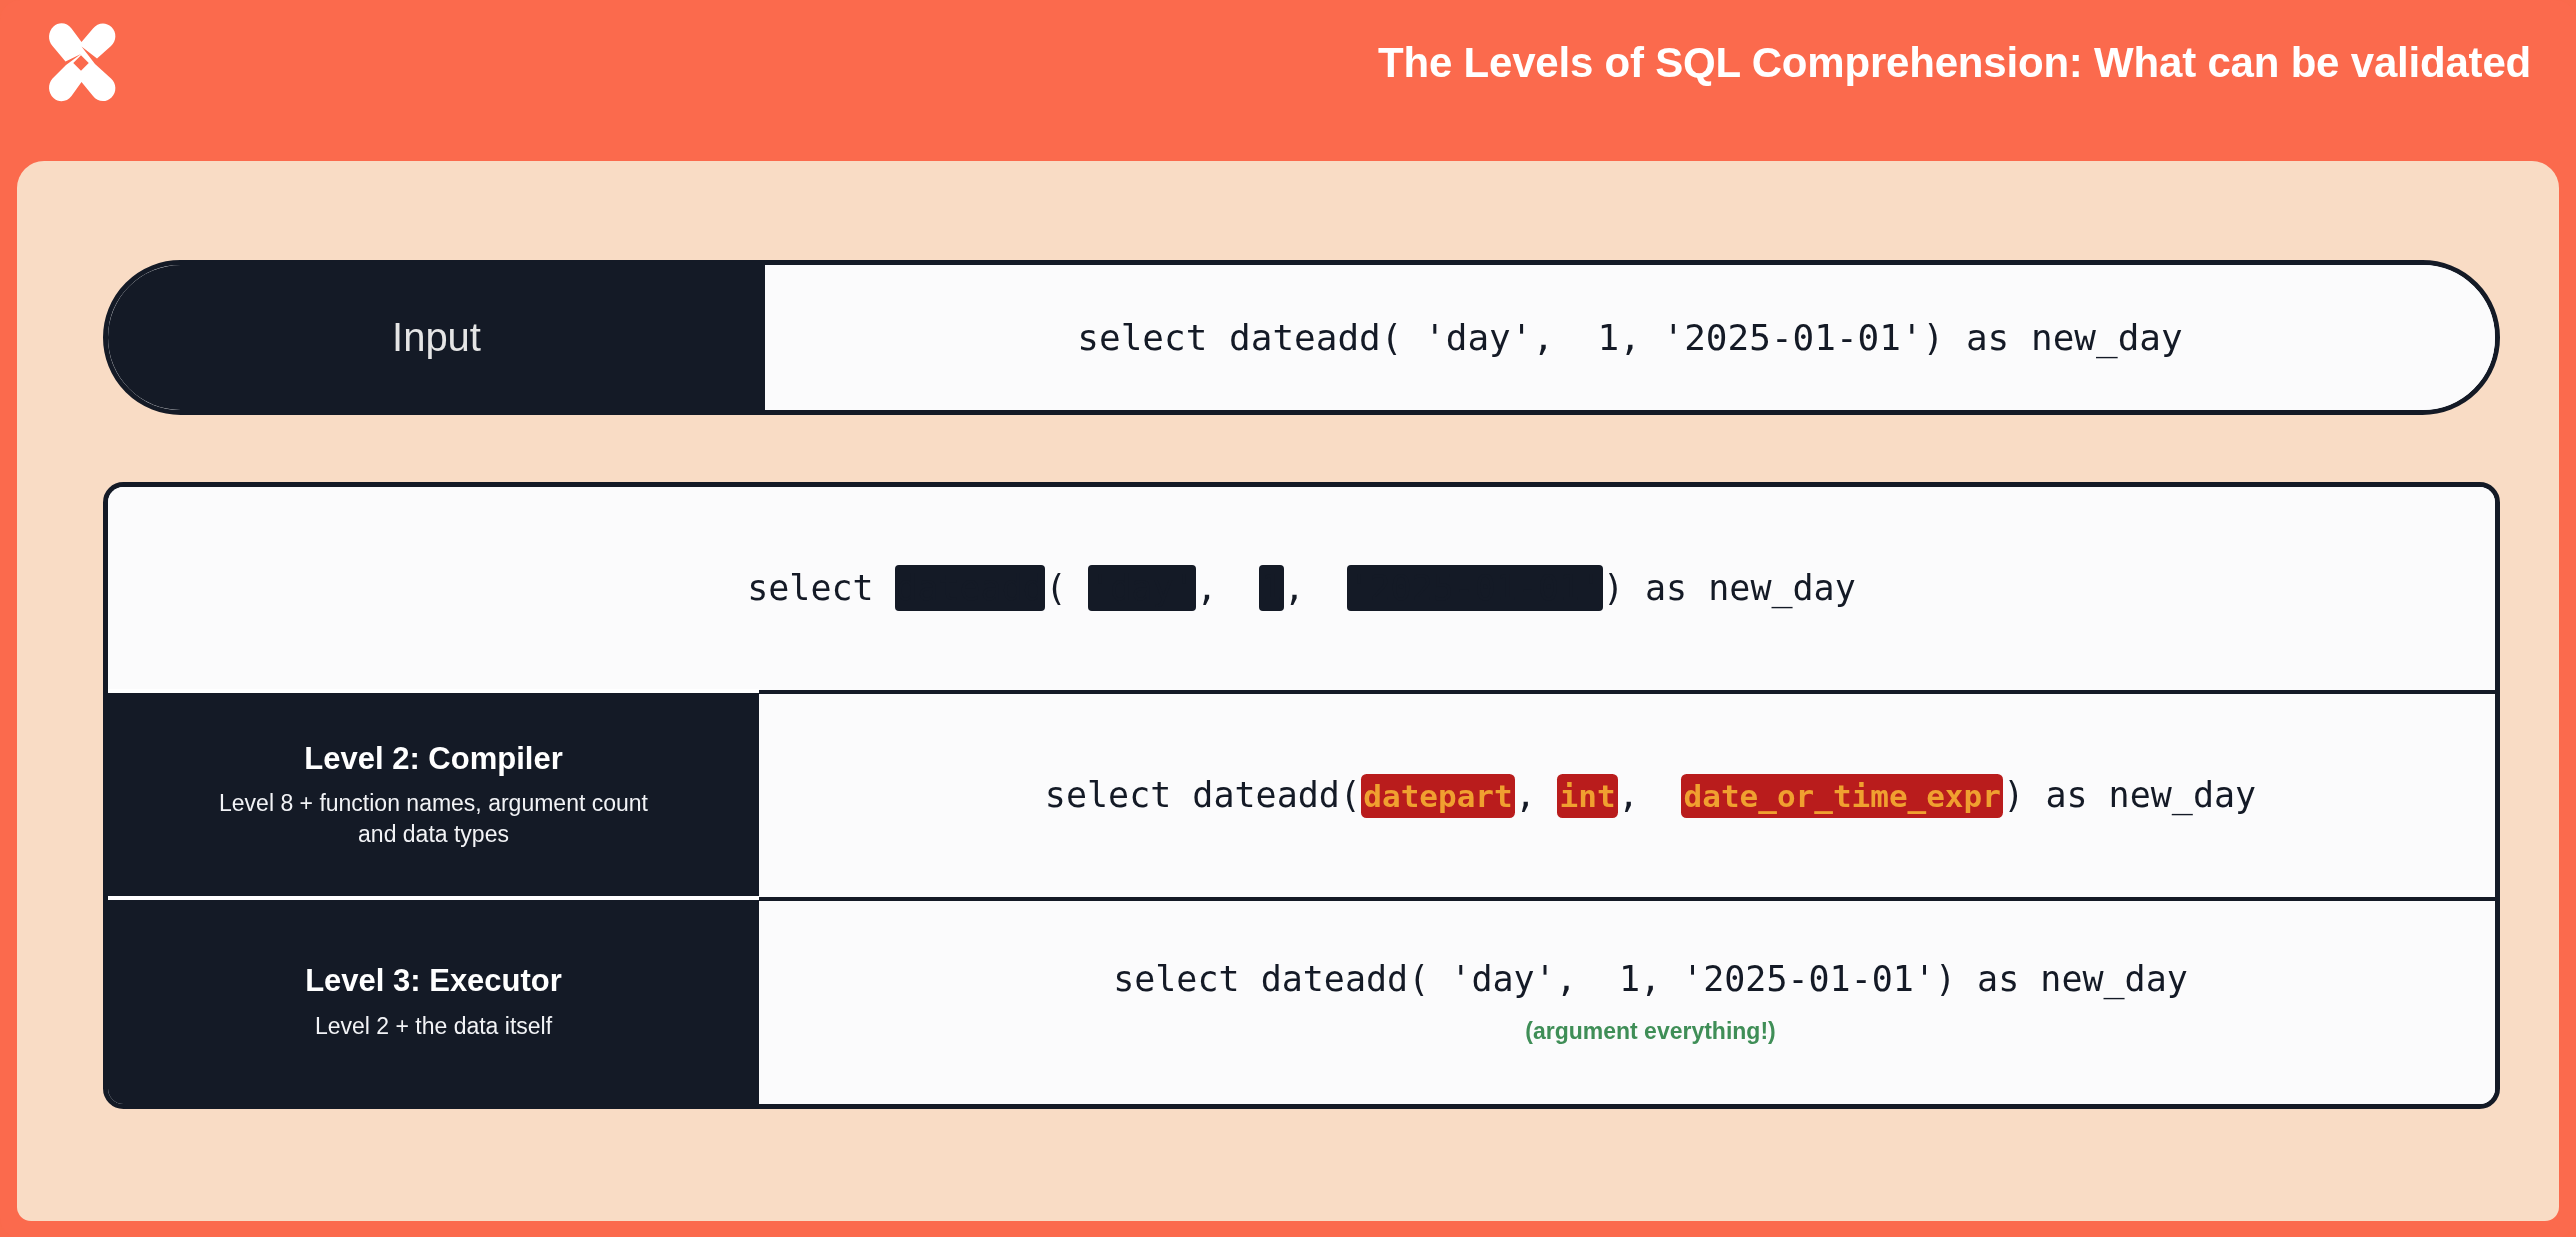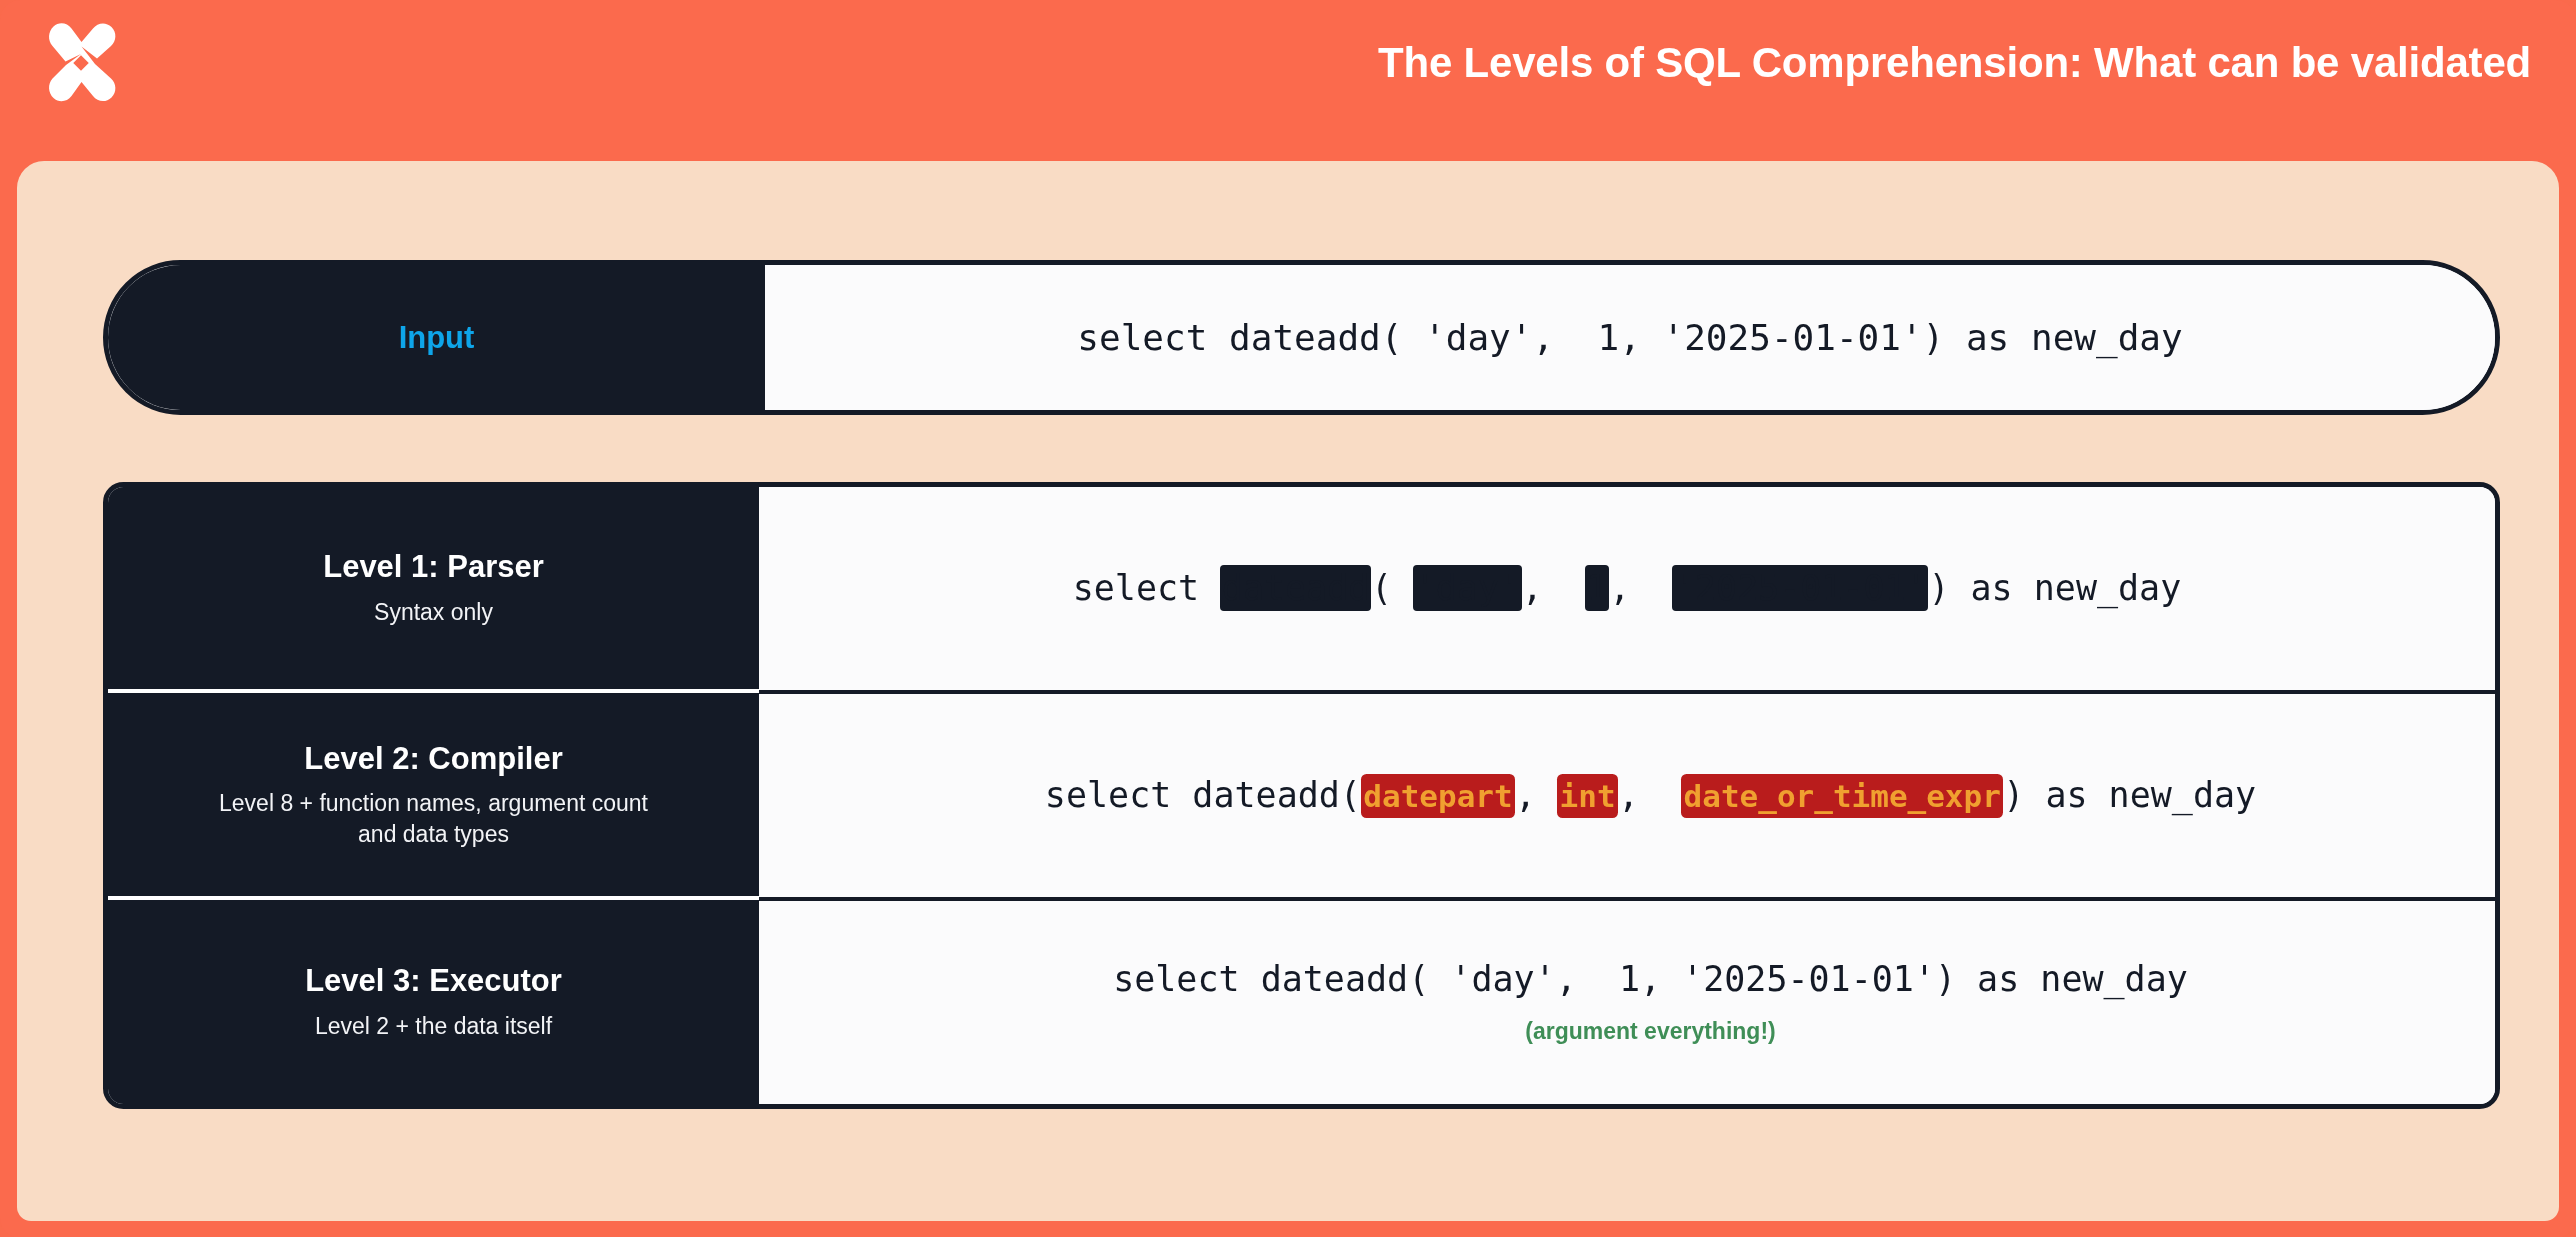--- a/index.html
+++ b/index.html
@@ -72,23 +72,23 @@
     align-items: stretch;
     border-radius: 78px;
     background: #FBFBFC;
     border: 5.5px solid #141A26;
     box-sizing: border-box;
     overflow: hidden;
   }
   .input-label {
     flex: 0 0 657px;
     background: #141A26;
-    color: #0ea5e9;
-    font-size: 31px;
-    font-weight: bold;
+    color: #e5e5e5;
+    font-size: 40px;
+    font-weight: normal;
     display: flex;
     align-items: center;
     justify-content: center;
     box-sizing: border-box;
   }
   .input-code {
     flex: 1 1 auto;
     background: #FBFBFC;
     display: flex;
     align-items: center;
@@ -218,24 +218,20 @@
     <div class="input-row">
       <div class="input-label">Input</div>
       <div class="input-code">
         <div class="code">select dateadd( 'day',  1, '2025-01-01') as new_day</div>
       </div>
     </div>
 
     <div class="levels">
 
       <div class="level-row">
-        <div class="level-label">
-          <div class="level-title">Level 1: Parser</div>
-          <div class="level-sub">Syntax only</div>
-        </div>
         <div class="level-code">
           <div class="code lvl"><span>select </span><span class="tok-redact">dateadd</span><span>( </span><span class="tok-redact">'day'</span><span>,  </span><span class="tok-redact">1</span><span>,  </span><span class="tok-redact">'2025-01-01'</span><span>) as new_day</span></div>
 
         </div>
       </div>
 
       <div class="level-row">
         <div class="level-label">
           <div class="level-title">Level 2: Compiler</div>
           <div class="level-sub">Level 8 + function names, argument count and data types</div>

